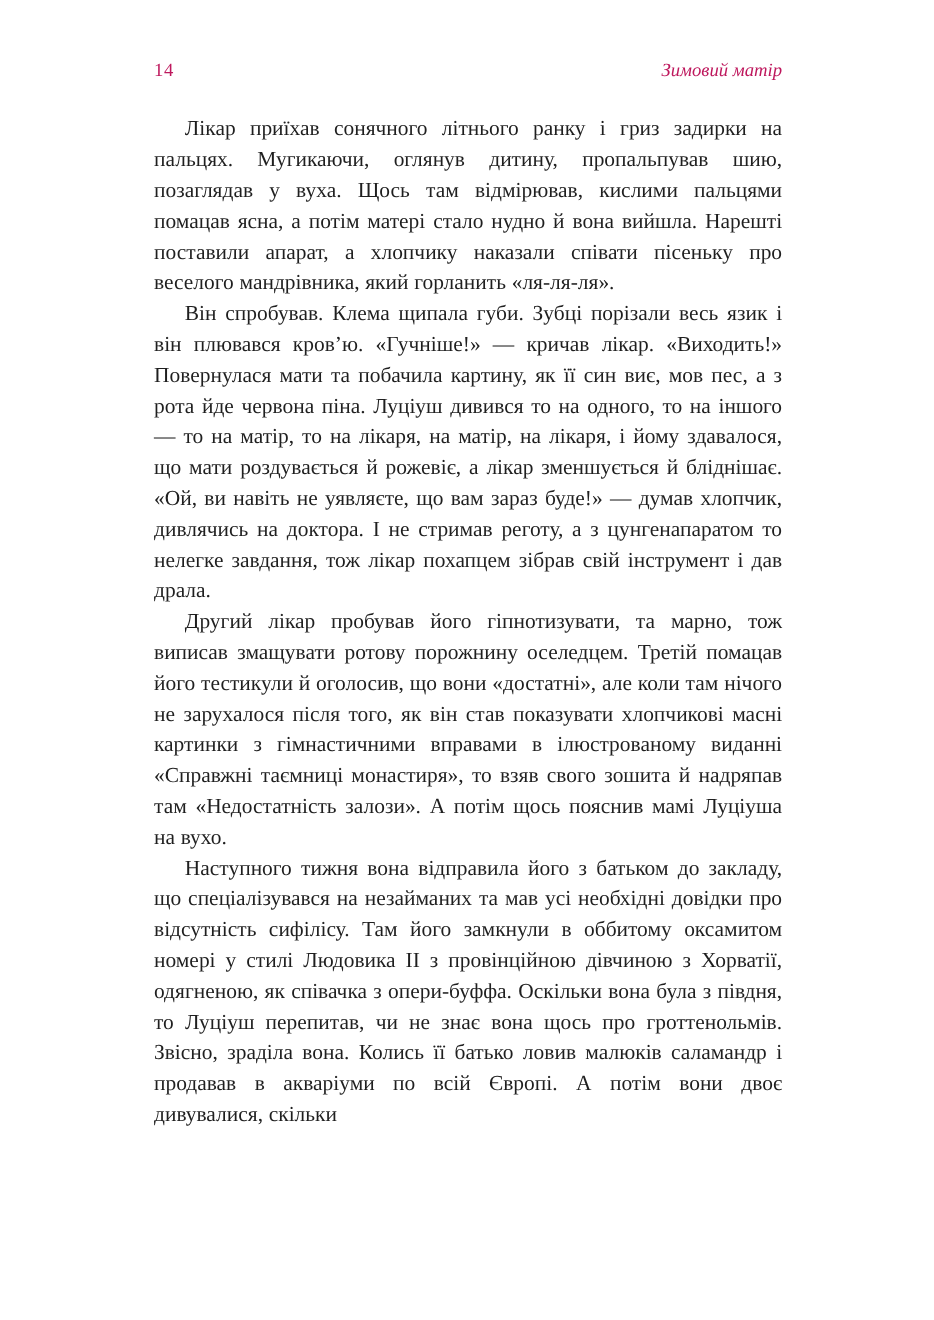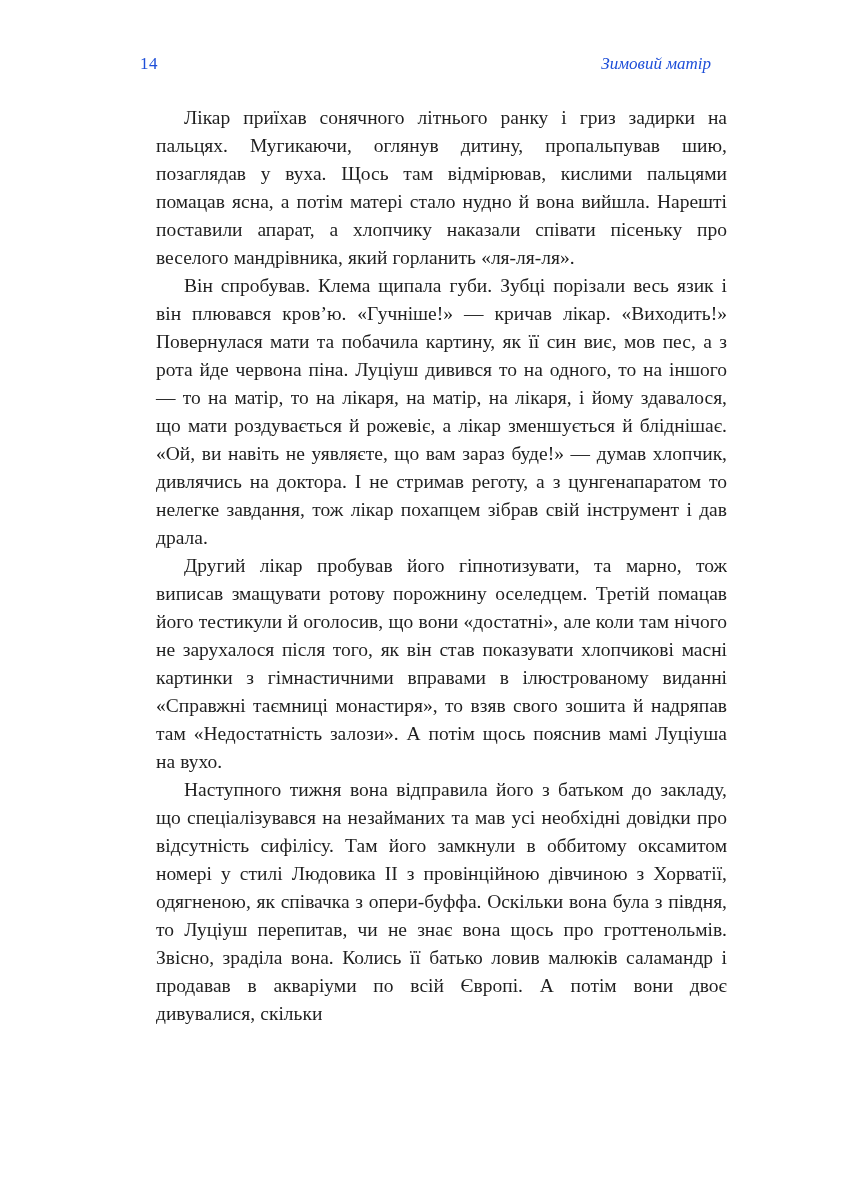--- a/index.html
+++ b/index.html
@@ -21,21 +21,21 @@
 
     .page-header {
       position: absolute;
       top: 54px;
       left: 140px;
       width: 571px;
       display: flex;
       justify-content: space-between;
       align-items: center;
       font-size: 17px;
-      color: #1d4ed8;
+      color: #be185d;
     }
 
     .page-number {
       font-style: normal;
       letter-spacing: 0.5px;
     }
 
     .running-title {
       font-style: italic;
     }
@@ -45,21 +45,20 @@
       top: 104px;
       left: 140px;
       width: 571px;
       font-size: 19.5px;
       line-height: 28px;
       text-align: justify;
       text-justify: inter-word;
       hyphens: auto;
       -webkit-hyphens: auto;
       word-spacing: 0.3px;
-      margin-left: 16px;
     }
 
     .body-text p {
       text-indent: 28px;
       margin: 0;
     }
   </style>
 </head>
 <body>
 

